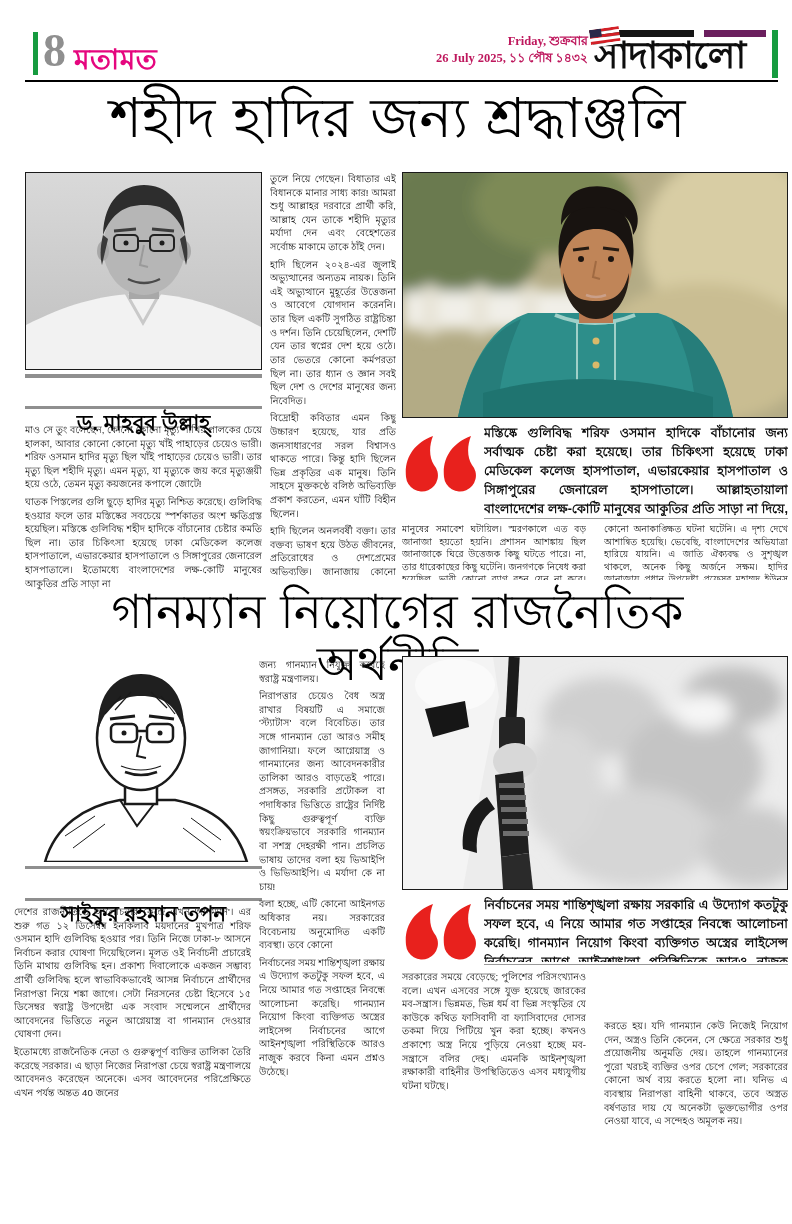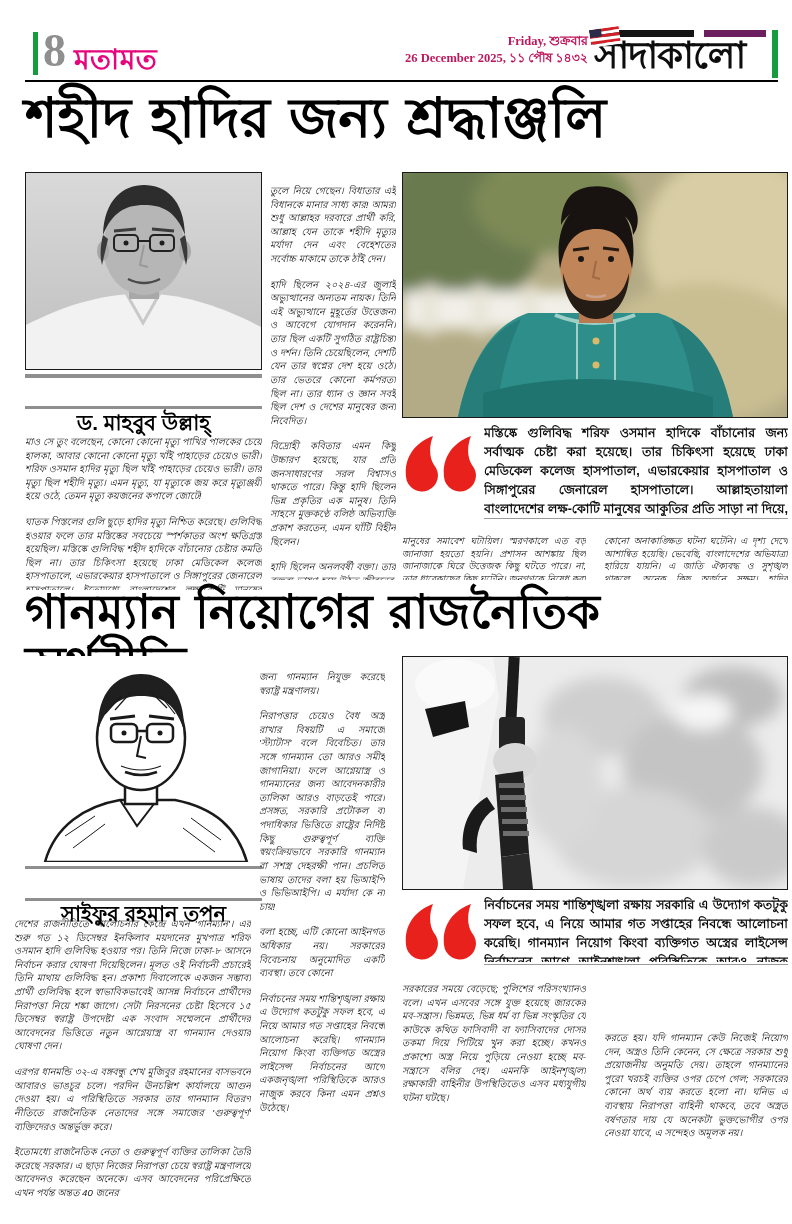--- a/index.html
+++ b/index.html
@@ -15,32 +15,32 @@
             text-align:right;color:#be185d;}
   .logo-wrap{width:180px;height:50px;}
   .logo-topbar-l{position:absolute;left:0;top:-2px;width:100px;height:7px;background:#151515;}
   .logo-topbar-r{position:absolute;right:8px;top:-2px;width:62px;height:7px;background:#6b1f5e;}
   .logo-text{position:absolute;left:0;top:2px;font-size:37px;font-weight:800;color:#0d0d0d;
              letter-spacing:-1px;line-height:1.2;white-space:nowrap;}
   .logo-flag{position:absolute;left:-4px;top:-4px;transform:rotate(-8deg);}
   .hdr-rule{background:#000;}
 
   
-  .headline{font-weight:700;color:#000;line-height:1.1;
+  .headline{text-align:center;font-weight:400;color:#000;line-height:1.1;
             font-family:"DejaVu Sans","Liberation Sans",sans-serif;}
   .headline1{font-size:55px;}
   .headline2{font-size:47px;}
 
   
   .by-bar{background:#8f8f8f;}
   .by-name{text-align:center;font-size:21px;font-weight:800;color:#000;line-height:1.2;margin-top:30px;}
 
   
   .bodycol{font-size:9.6px;line-height:1.42;text-align:justify;overflow:hidden;color:#151515;}
-  .bodycol p{margin:12px 0 4px 0;text-indent:0;font-style:italic;}
+  .bodycol p{margin:0 0 4px 0;text-indent:0;}
   .smallcol{font-size:9.2px;line-height:1.36;}
 
   
   .quote-text{font-size:12.6px;font-weight:700;line-height:1.5;color:#0d0d0d;text-align:justify;overflow:hidden;}
   .quote-rule{background:#9a9a9a;}
 
   
   .photo-frame{border:1px solid #1a1a1a;box-sizing:border-box;overflow:hidden;background:#ddd;}
   .sketch-frame{overflow:hidden;background:#fff;}
   svg{display:block;}
@@ -49,21 +49,21 @@
 <body>
 
 <div class="page">
 
   <div class="abs hdr-greenbar" style="left:33px;top:32px;width:5px;height:43px;"></div>
   <div class="abs hdr-num" style="left:43px;top:28px;">8</div>
   <div class="abs hdr-section" style="left:74px;top:38px;">মতামত</div>
 
   <div class="abs hdr-date" style="right:204px;top:33px;width:200px;">
     <div>Friday, শুক্রবার</div>
-    <div>26 December 2025, ১১ পৌষ ১৪৩২</div>
+    <div>26 July 2025, ১১ পৌষ ১৪৩২</div>
   </div>
 
   <div class="abs logo-wrap" style="left:594px;top:32px;">
     <div class="logo-topbar-l"></div>
     <div class="logo-topbar-r"></div>
     <div class="logo-text">সাদাকালো</div>
     <svg class="logo-flag" width="30" height="18" viewBox="0 0 30 18">
       <rect x="0" y="0" width="30" height="3" fill="#d32027"></rect>
         <rect x="0" y="3" width="30" height="3" fill="#fff"></rect>
       <rect x="0" y="6" width="30" height="3" fill="#d32027"></rect>
@@ -213,29 +213,28 @@
       <path d="M100,116 Q116,122 132,116" fill="none" stroke="#1a1a1a" stroke-width="2.5"></path>
       <path d="M96,110 Q116,118 136,110" fill="none" stroke="#1a1a1a" stroke-width="1.2"></path>
     </svg>
   </div>
   <div class="abs by-bar" style="left:25px;top:866px;width:237px;height:3px;"></div>
   <div class="abs by-name" style="left:25px;top:871px;width:237px;">সাইফুর রহমান তপন</div>
   <div class="abs by-bar" style="left:25px;top:898px;width:237px;height:3px;"></div>
 
   <div class="abs bodycol" style="left:14px;top:905px;width:237px;height:307px;">
     <p>দেশের রাজনীতিতে আলোচনার কেন্দ্রে এখন 'গানম্যান'। এর শুরু গত ১২ ডিসেম্বর ইনকিলাব ময়দানের মুখপাত্র শরিফ ওসমান হাদি গুলিবিদ্ধ হওয়ার পর। তিনি নিজে ঢাকা-৮ আসনে নির্বাচন করার ঘোষণা দিয়েছিলেন। মূলত ওই নির্বাচনী প্রচারেই তিনি মাথায় গুলিবিদ্ধ হন। প্রকাশ্য দিবালোকে একজন সম্ভাব্য প্রার্থী গুলিবিদ্ধ হলে স্বাভাবিকভাবেই আসন্ন নির্বাচনে প্রার্থীদের নিরাপত্তা নিয়ে শঙ্কা জাগে। সেটা নিরসনের চেষ্টা হিসেবে ১৫ ডিসেম্বর স্বরাষ্ট্র উপদেষ্টা এক সংবাদ সম্মেলনে প্রার্থীদের আবেদনের ভিত্তিতে নতুন আগ্নেয়াস্ত্র বা গানম্যান দেওয়ার ঘোষণা দেন।</p>
-    <p>এরপর ধানমন্ডি ৩২-এ বঙ্গবন্ধু শেখ মুজিবুর রহমানের বাসভবনে আবারও ভাঙচুর চলে। পরদিন ঊনচল্লিশ কার্যালয়ে আগুন দেওয়া হয়। এ পরিস্থিতিতে সরকার তার গানম্যান বিতরণ নীতিতে রাজনৈতিক নেতাদের সঙ্গে সমাজের 'গুরুত্বপূর্ণ' ব্যক্তিদেরও অন্তর্ভুক্ত করে।</p>
     <p>ইতোমধ্যে রাজনৈতিক নেতা ও গুরুত্বপূর্ণ ব্যক্তির তালিকা তৈরি করেছে সরকার। এ ছাড়া নিজের নিরাপত্তা চেয়ে স্বরাষ্ট্র মন্ত্রণালয়ে আবেদনও করেছেন অনেকে। এসব আবেদনের পরিপ্রেক্ষিতে এখন পর্যন্ত অন্তত 40 জনের</p>
   </div>
 
   <div class="abs bodycol" style="left:259px;top:658px;width:126px;height:554px;">
     <p>জন্য গানম্যান নিযুক্ত করেছে স্বরাষ্ট্র মন্ত্রণালয়।</p>
     <p>নিরাপত্তার চেয়েও বৈধ অস্ত্র রাখার বিষয়টি এ সমাজে 'স্ট্যাটাস' বলে বিবেচিত। তার সঙ্গে গানম্যান তো আরও সমীহ জাগানিয়া। ফলে আগ্নেয়াস্ত্র ও গানম্যানের জন্য আবেদনকারীর তালিকা আরও বাড়তেই পারে। প্রসঙ্গত, সরকারি প্রটোকল বা পদাধিকার ভিত্তিতে রাষ্ট্রের নির্দিষ্ট কিছু গুরুত্বপূর্ণ ব্যক্তি স্বয়ংক্রিয়ভাবে সরকারি গানম্যান বা সশস্ত্র দেহরক্ষী পান। প্রচলিত ভাষায় তাদের বলা হয় ভিআইপি ও ভিভিআইপি। এ মর্যাদা কে না চায়!</p>
     <p>বলা হচ্ছে, এটি কোনো আইনগত অধিকার নয়। সরকারের বিবেচনায় অনুমোদিত একটি ব্যবস্থা। তবে কোনো</p>
-    <p>নির্বাচনের সময় শান্তিশৃঙ্খলা রক্ষায় এ উদ্যোগ কতটুকু সফল হবে, এ নিয়ে আমার গত সপ্তাহের নিবন্ধে আলোচনা করেছি। গানম্যান নিয়োগ কিংবা ব্যক্তিগত অস্ত্রের লাইসেন্স নির্বাচনের আগে একজনৃঙ্খলা পরিস্থিতিকে আরও নাজুক করবে কিনা এমন প্রশ্নও উঠেছে।</p>
+    <p>নির্বাচনের সময় শান্তিশৃঙ্খলা রক্ষায় এ উদ্যোগ কতটুকু সফল হবে, এ নিয়ে আমার গত সপ্তাহের নিবন্ধে আলোচনা করেছি। গানম্যান নিয়োগ কিংবা ব্যক্তিগত অস্ত্রের লাইসেন্স নির্বাচনের আগে আইনশৃঙ্খলা পরিস্থিতিকে আরও নাজুক করবে কিনা এমন প্রশ্নও উঠেছে।</p>
   </div>
 
   <div class="abs photo-frame" style="left:402px;top:656px;width:386px;height:234px;">
     <svg width="384" height="232" viewBox="0 0 384 232">
       <defs>
           <filter id="b2" x="-20%" y="-20%" width="140%" height="140%">
             <feGaussianBlur stdDeviation="8"></feGaussianBlur>
           </filter>
         </defs>
       <rect width="384" height="232" fill="#ececec"></rect>

